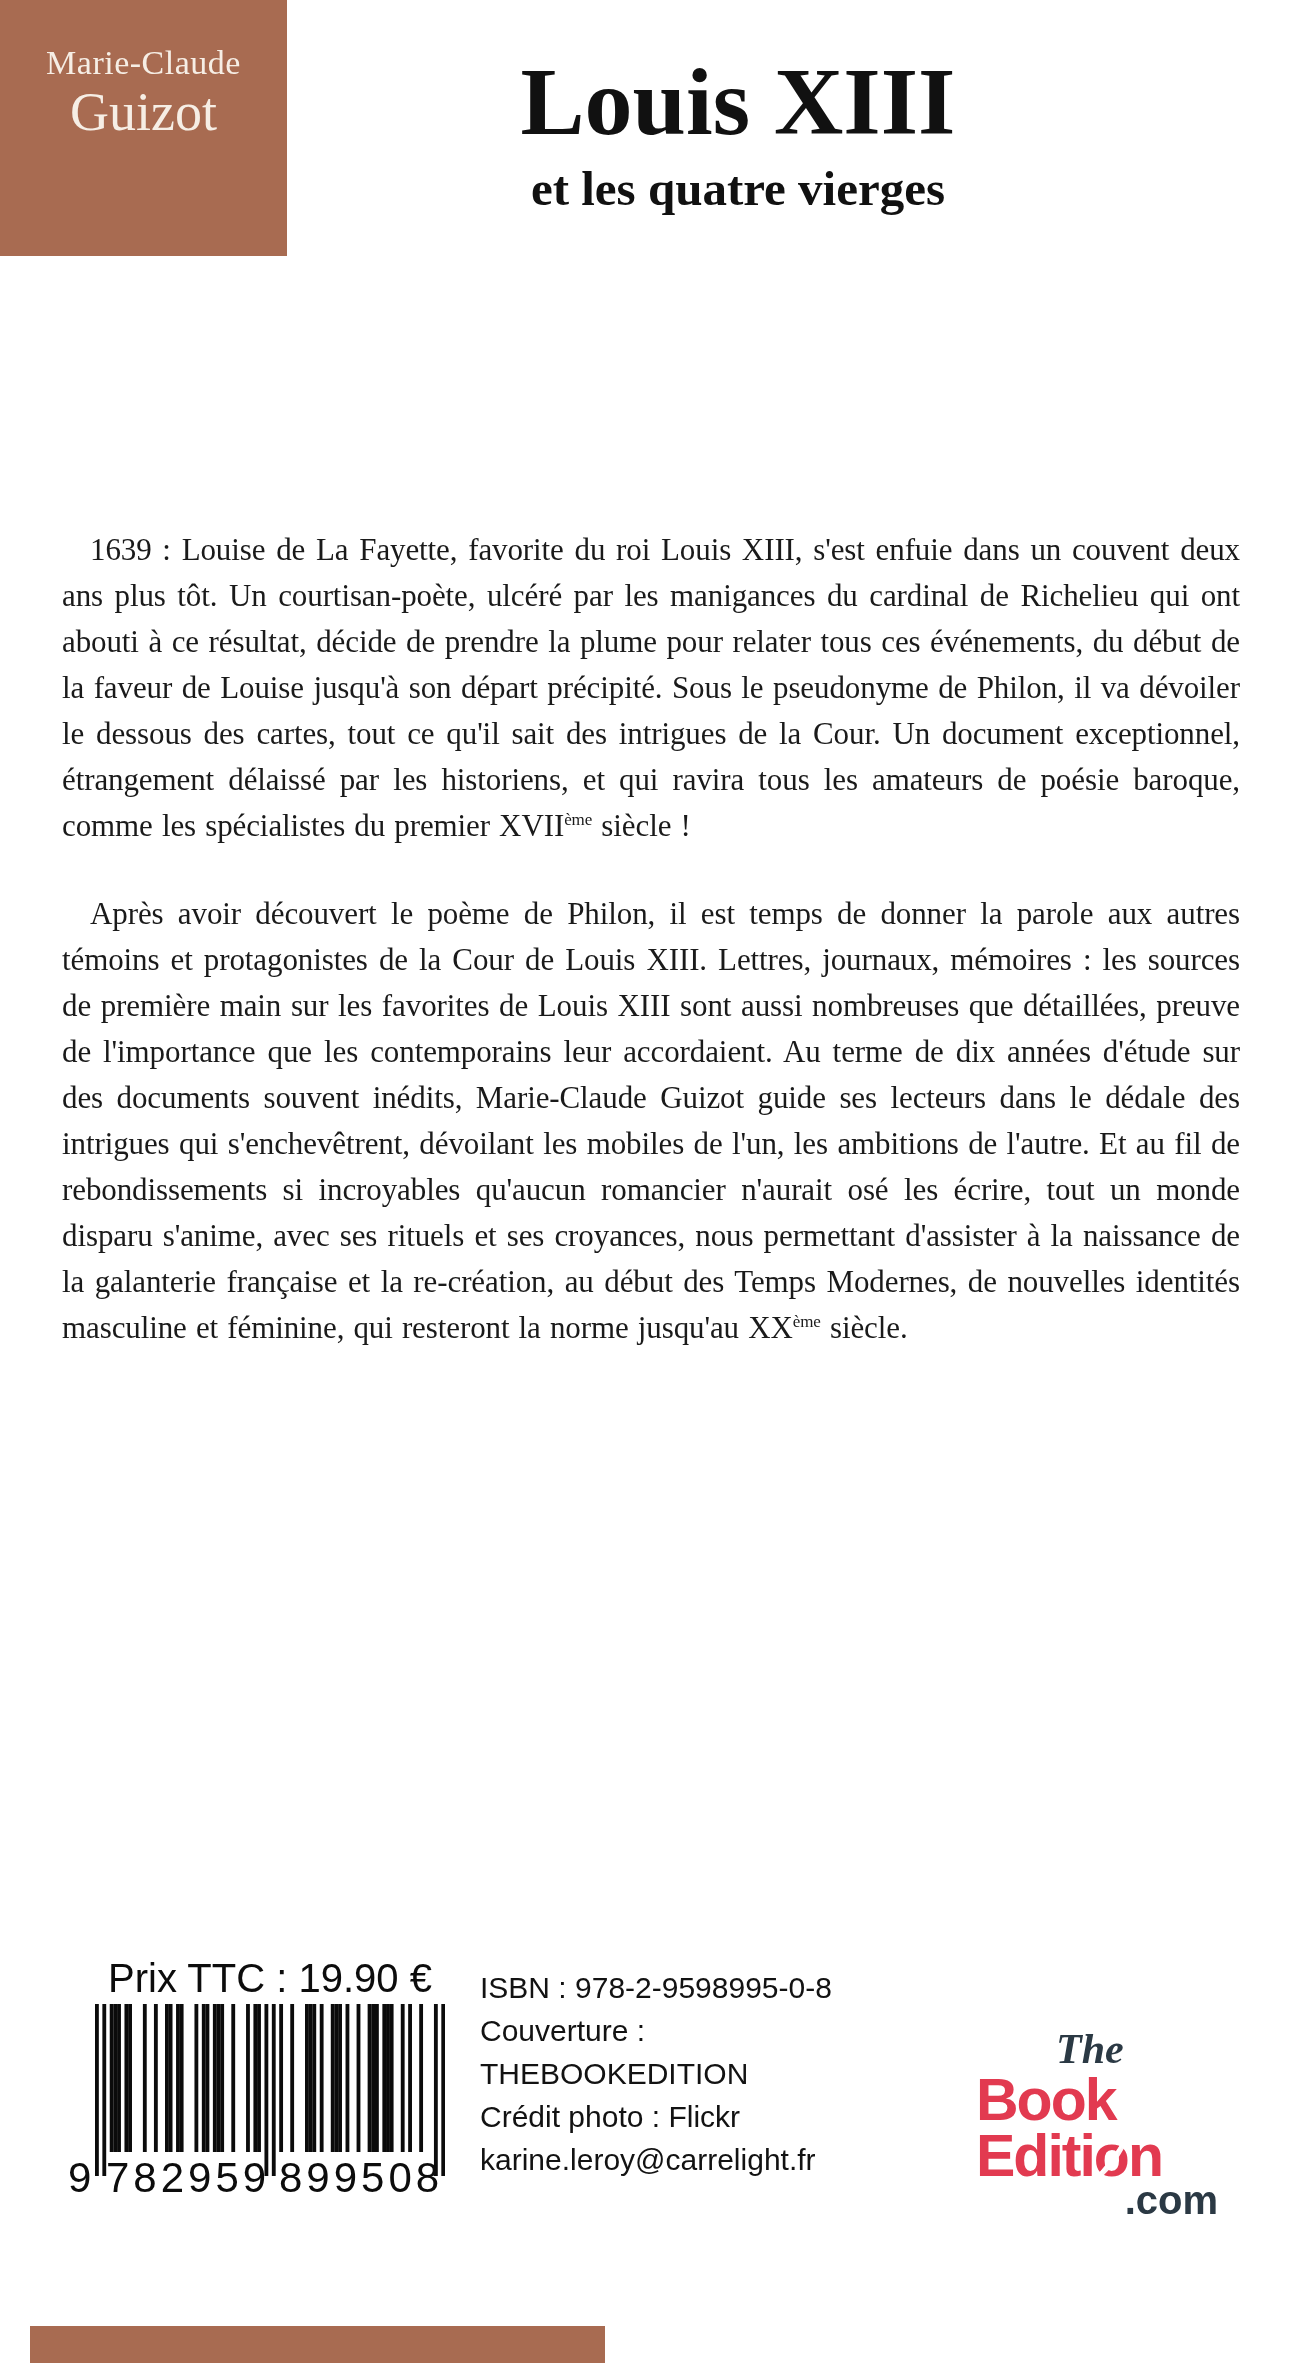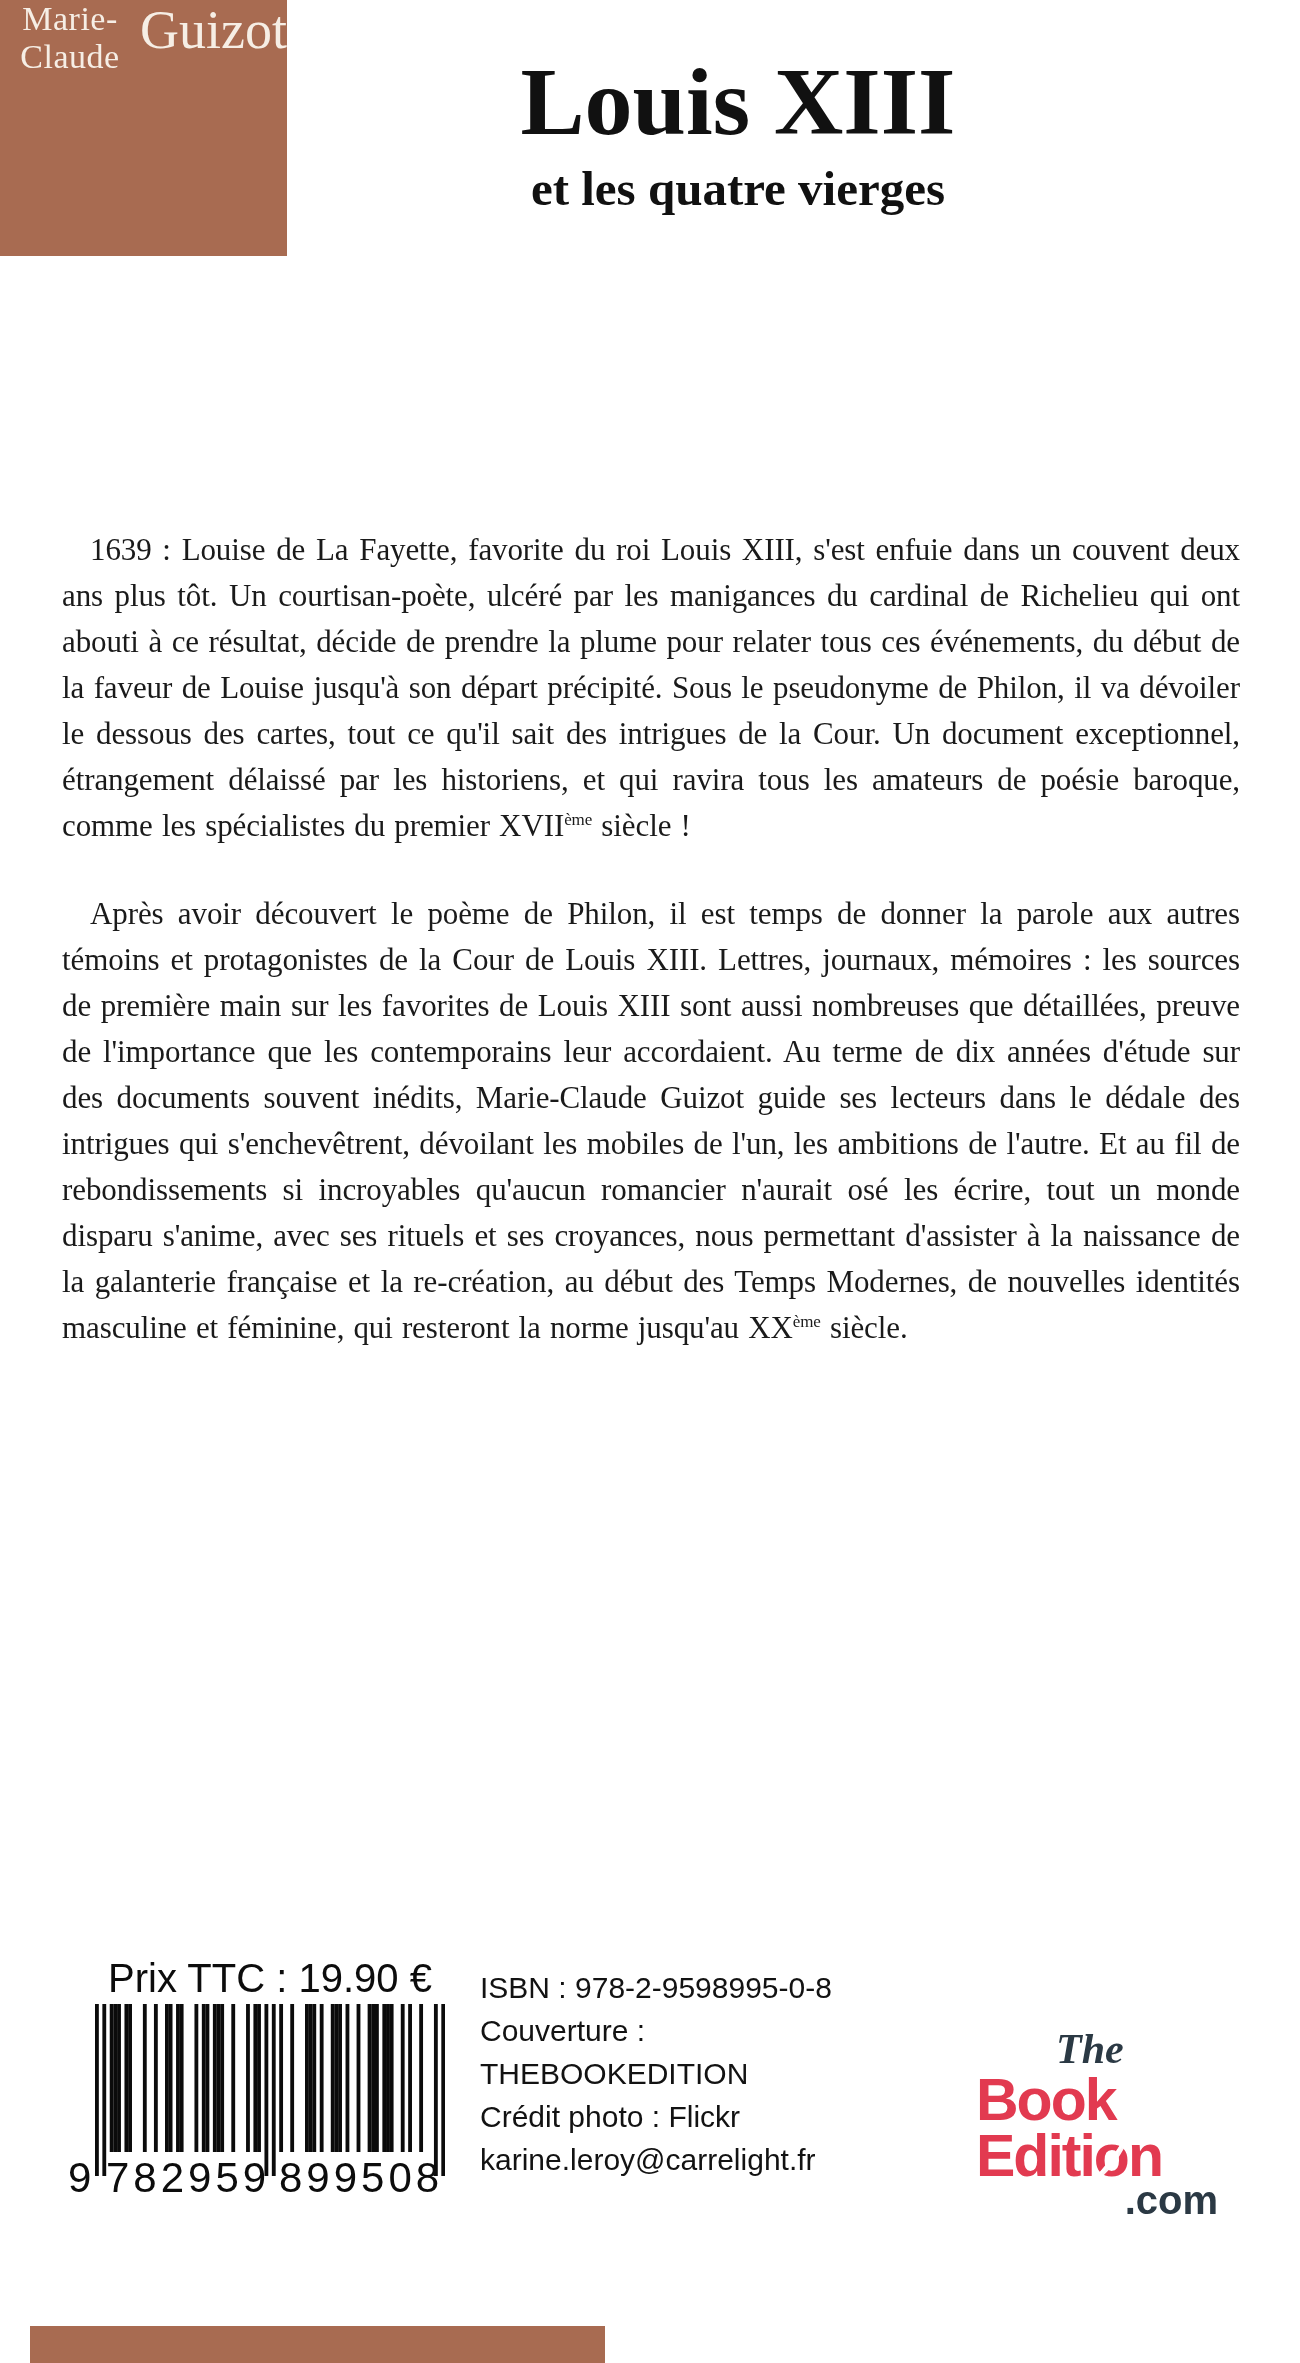--- a/index.html
+++ b/index.html
@@ -13,22 +13,22 @@
   html,body{background:#ffffff;}
   .page{
     position:relative;width:1300px;height:2363px;background:#fff;
     margin:0 auto;overflow:hidden;
     font-family:"Liberation Serif", serif;color:var(--body-text);
   }
   
   .author-box{
     position:absolute;left:0;top:0;width:287px;height:256px;
     background:var(--accent-brown);
-    display:flex;flex-direction:row;align-items:flex-start;justify-content:flex-start;
-    color:var(--author-text);text-align:center;
+    display:flex;flex-direction:column;align-items:center;justify-content:flex-start;
+    padding-top:44px;color:var(--author-text);text-align:center;
   }
   .author-line1{font-size:34px;line-height:38px;font-weight:400;letter-spacing:.5px;}
   .author-line2{font-size:54px;line-height:60px;font-weight:400;}
   .title-block{
     position:absolute;left:287px;top:52px;width:902px;text-align:center;
   }
   .title{font-size:96px;line-height:100px;font-weight:700;color:#111;}
   .subtitle{font-size:49px;line-height:54px;font-weight:700;color:#111;margin-top:10px;}
   
   .body-text{

